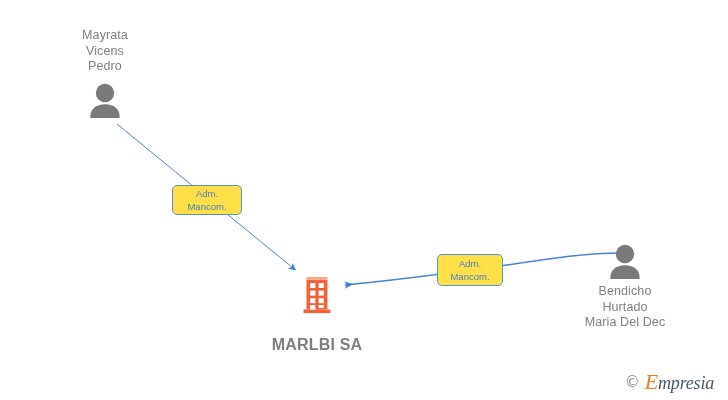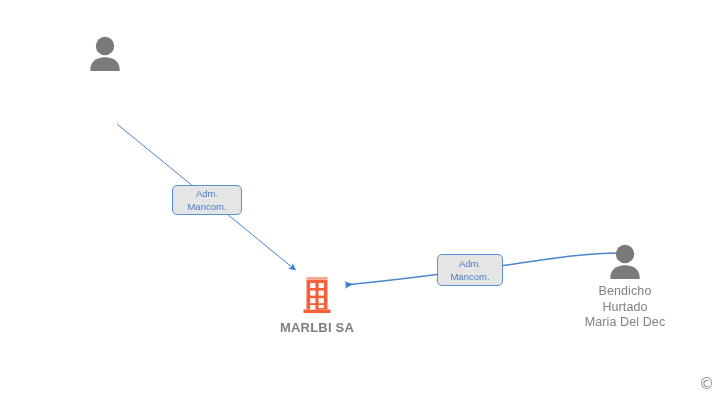--- a/index.html
+++ b/index.html
@@ -65,33 +65,33 @@
     position: absolute;
     left: 252px;
     top: 277px;
     width: 130px;
     display: flex;
     flex-direction: column;
     align-items: center;
   }
   .company-icon { display: block; }
   .company-label {
-    margin-top: 6px;
+    margin-top: 22px;
     color: #7f7f7f;
-    font-size: 13px;
+    font-size: 16px;
     font-weight: bold;
     letter-spacing: 0.2px;
     text-align: center;
   }
 
   
   .edge-label {
     position: absolute;
     box-sizing: border-box;
-    background: #e5e5e5;
+    background: #fde047;
     border: 1px solid #5b8fd4;
     border-radius: 5px;
     color: #4a7ec4;
     font-size: 9.5px;
     line-height: 13px;
     text-align: center;
     display: flex;
     flex-direction: column;
     align-items: center;
     justify-content: center;
@@ -157,20 +157,23 @@
     <g>
       <line x1="117" y1="124" x2="293" y2="268" stroke="#4a84cd" stroke-width="1" marker-end="url(#arrow-dr)"></line>
     </g>
 
     <g>
       <path d="M620,253 C560,253 500,270 345,285" fill="none" stroke="#4a84cd" stroke-width="1.6" marker-end="url(#arrow-l)"></path>
     </g>
   </svg>
 
   <div class="person-node" id="node-person-left">
+    <div class="person-label">Mayrata
+Vicens
+Pedro</div>
     <svg class="person-icon" width="38" height="36" viewBox="0 0 38 36">
       <circle cx="19" cy="11" r="9.2" fill="#7a7a7a"></circle>
       <path d="M19,22.2 C9.6,22.2 4.4,27.4 4.4,34.2 L4.4,36 L33.6,36 L33.6,34.2 C33.6,27.4 28.4,22.2 19,22.2 Z" fill="#7a7a7a"></path>
     </svg>
   </div>
 
   <div class="person-node" id="node-person-right">
     <svg class="person-icon" width="38" height="36" viewBox="0 0 38 36">
       <circle cx="19" cy="11" r="9.2" fill="#7a7a7a"></circle>
       <path d="M19,22.2 C9.6,22.2 4.4,27.4 4.4,34.2 L4.4,36 L33.6,36 L33.6,34.2 C33.6,27.4 28.4,22.2 19,22.2 Z" fill="#7a7a7a"></path>
@@ -207,15 +210,16 @@
 Mancom.</span>
   </div>
 
   <div class="edge-label" id="edge-label-right">
     <span>Adm.
 Mancom.</span>
   </div>
 
   <div id="watermark">
     <span class="wm-copy">©</span>
+    <span class="wm-text"><span class="wm-e">E</span><span>mpresia</span></span>
   </div>
 
 </div>
 
 </body></html>

